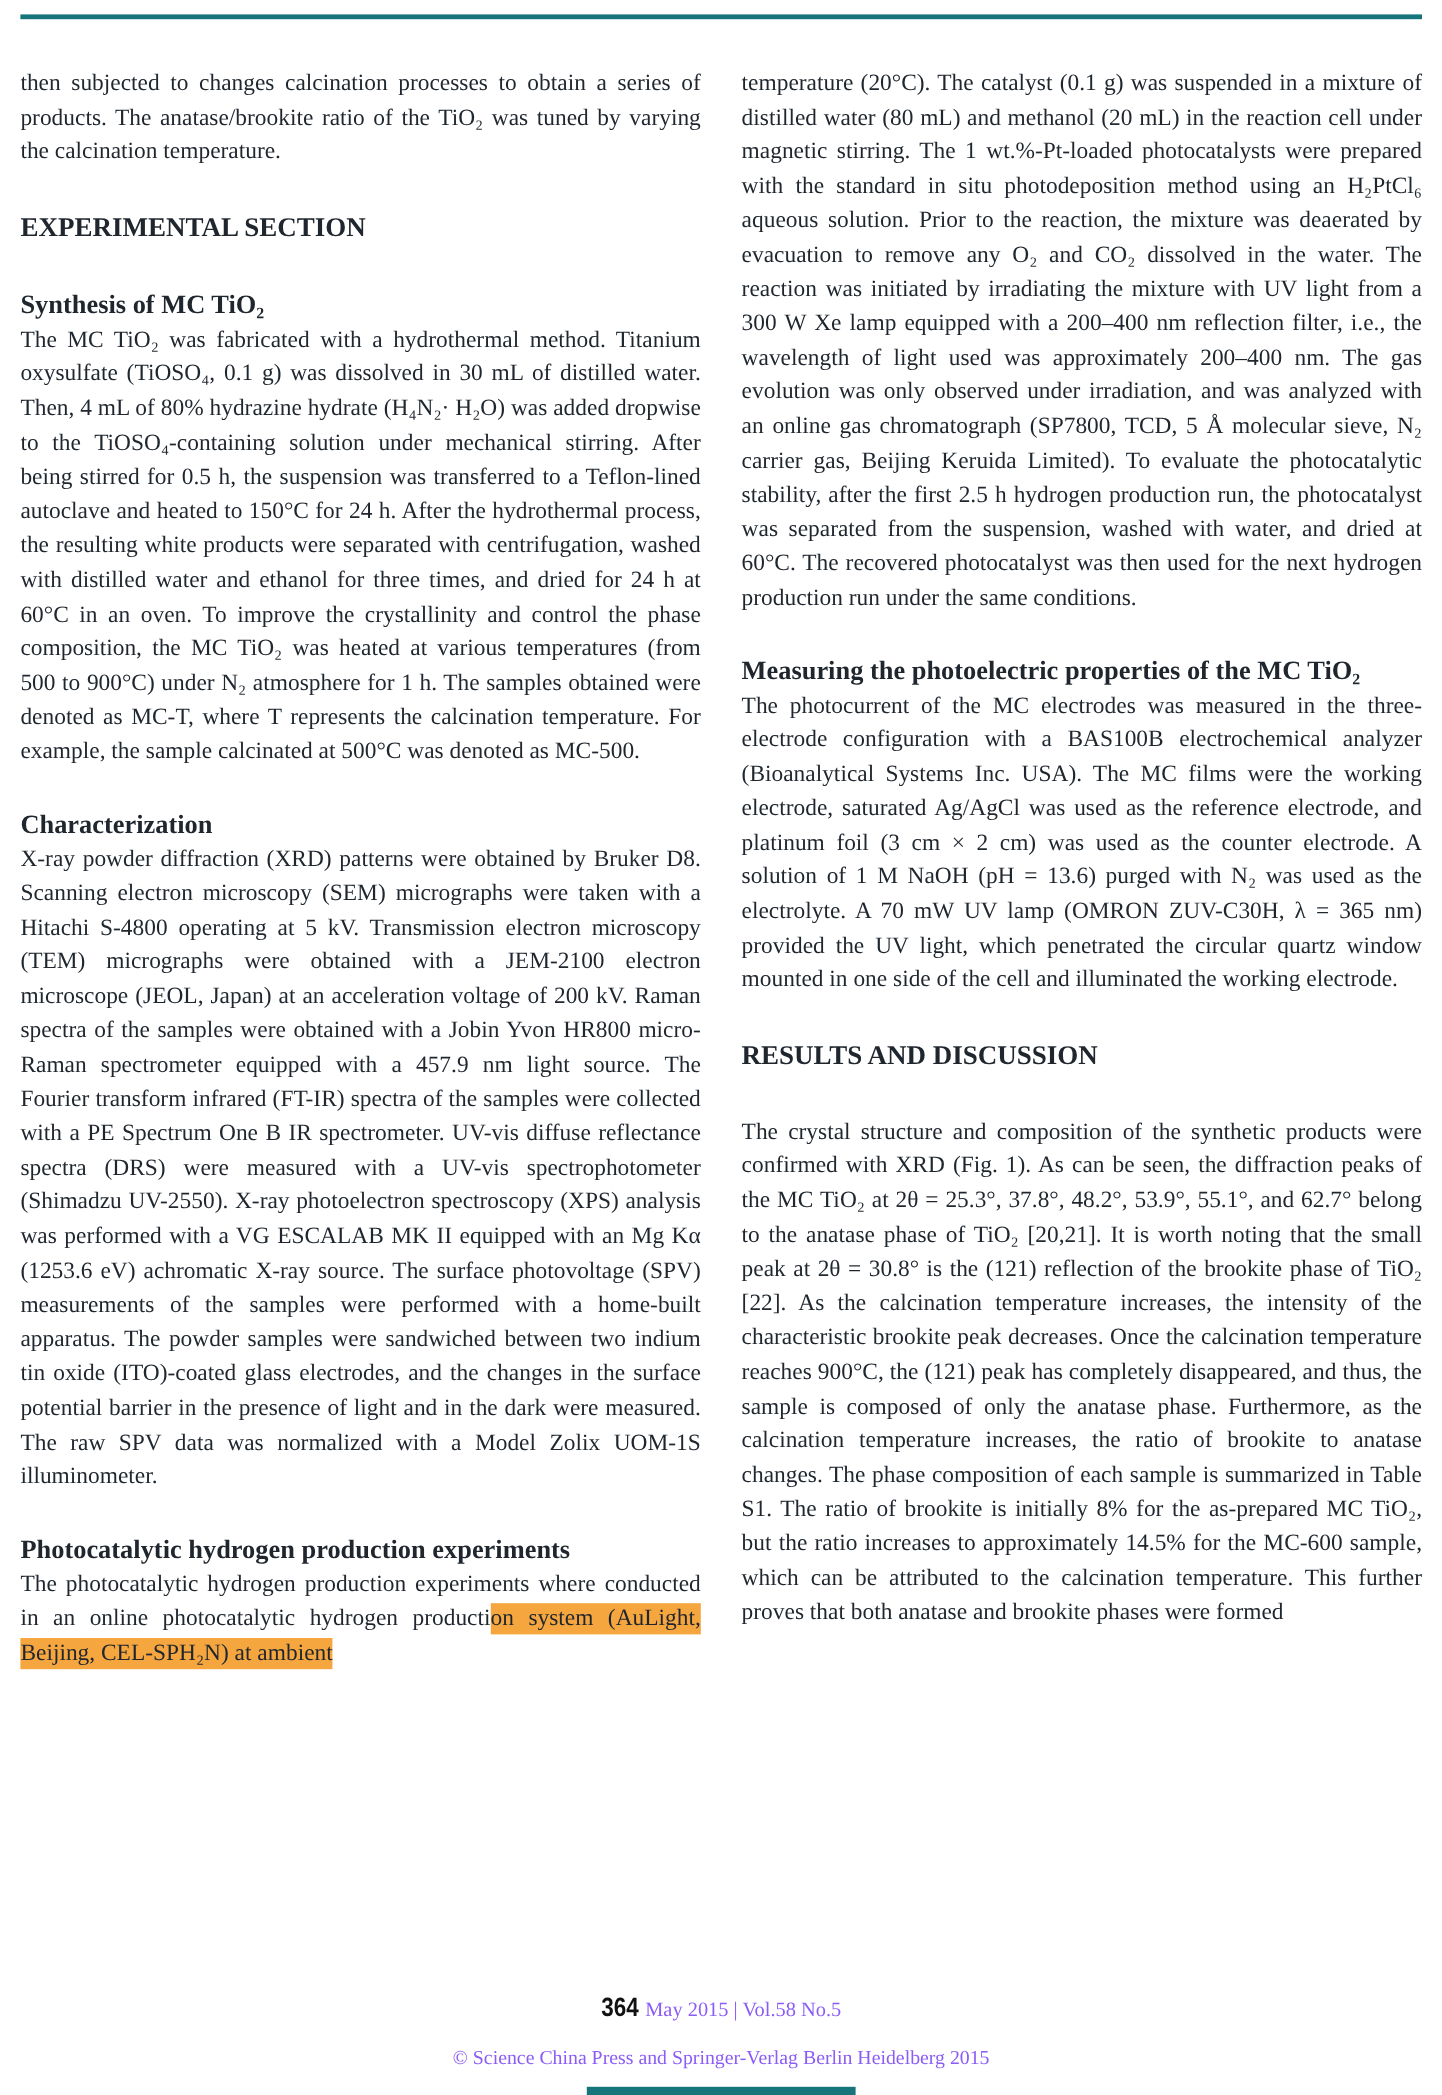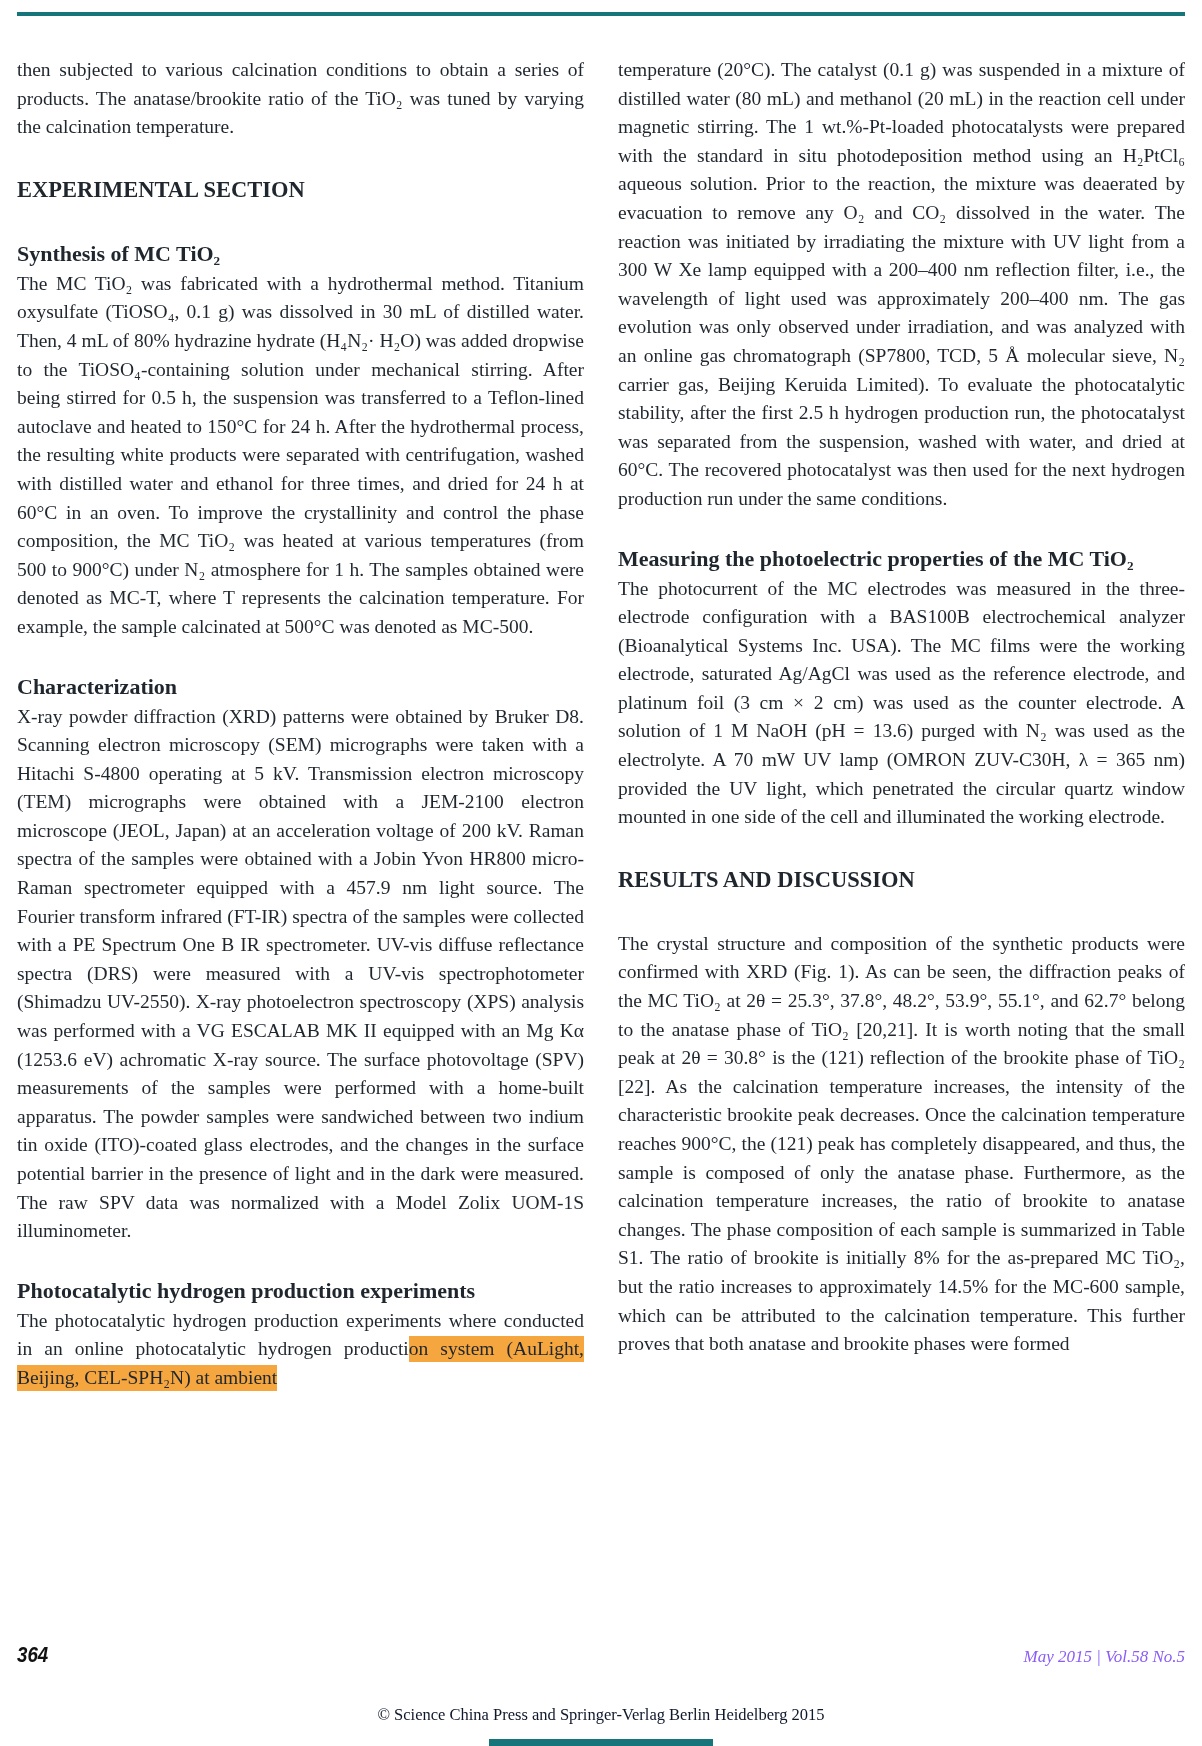--- a/index.html
+++ b/index.html
@@ -82,46 +82,45 @@
     background: #F6A63F;
     box-decoration-break: clone;
     -webkit-box-decoration-break: clone;
     padding: 2px 0 3px 0;
   }
   
   .footer-row {
     position: absolute;
     left: 17px;
     right: 17px;
-    bottom: 78px;
+    bottom: 60px;
     display: flex;
-    justify-content: space-between;
+    justify-content: center;
     align-items: baseline;
-    font-style: italic;
   }
   .page-number {
     font-family: "Liberation Sans", "DejaVu Sans", sans-serif;
     font-weight: bold;
     font-size: 22px;
     transform: scaleX(0.85);
     transform-origin: left bottom;
     color: #111;
   }
   .issue-info {
     font-size: 17px;
     color: #8b5cf6;
   }
   .copyright {
     position: absolute;
     left: 0;
     right: 0;
     bottom: 21px;
     text-align: center;
     font-size: 16.5px;
-    color: #0f172a;
+    color: #8b5cf6;
   }
   .accent-bar {
     position: absolute;
     left: 50%;
     transform: translateX(-50%);
     bottom: 0;
     width: 224px;
     height: 7px;
     background: #15757B;
   }
@@ -129,21 +128,21 @@
 </head>
 <body>
 
 <div class="page">
 
   <div class="header-rule"></div>
 
   <div class="columns">
 
     <div class="col">
-      <p class="first-block">then subjected to various calcination conditions to obtain a series of products. The anatase/brookite ratio of the TiO₂ was tuned by varying the calcination temperature.</p>
+      <p class="first-block">then subjected to changes calcination processes to obtain a series of products. The anatase/brookite ratio of the TiO₂ was tuned by varying the calcination temperature.</p>
       <h1>EXPERIMENTAL SECTION</h1>
       <h2>Synthesis of MC TiO₂</h2>
       <p>The MC TiO₂ was fabricated with a hydrothermal method. Titanium oxysulfate (TiOSO₄, 0.1 g) was dissolved in 30 mL of distilled water. Then, 4 mL of 80% hydrazine hydrate (H₄N₂· H₂O) was added dropwise to the TiOSO₄-containing solution under mechanical stirring. After being stirred for 0.5 h, the suspension was transferred to a Teflon-lined autoclave and heated to 150°C for 24 h. After the hydrothermal process, the resulting white products were separated with centrifugation, washed with distilled water and ethanol for three times, and dried for 24 h at 60°C in an oven. To improve the crystallinity and control the phase composition, the MC TiO₂ was heated at various temperatures (from 500 to 900°C) under N₂ atmosphere for 1 h. The samples obtained were denoted as MC-T, where T represents the calcination temperature. For example, the sample calcinated at 500°C was denoted as MC-500.</p>
       <h2>Characterization</h2>
       <p>X-ray powder diffraction (XRD) patterns were obtained by Bruker D8. Scanning electron microscopy (SEM) micrographs were taken with a Hitachi S-4800 operating at 5 kV. Transmission electron microscopy (TEM) micrographs were obtained with a JEM-2100 electron microscope (JEOL, Japan) at an acceleration voltage of 200 kV. Raman spectra of the samples were obtained with a Jobin Yvon HR800 micro-Raman spectrometer equipped with a 457.9 nm light source. The Fourier transform infrared (FT-IR) spectra of the samples were collected with a PE Spectrum One B IR spectrometer. UV-vis diffuse reflectance spectra (DRS) were measured with a UV-vis spectrophotometer (Shimadzu UV-2550). X-ray photoelectron spectroscopy (XPS) analysis was performed with a VG ESCALAB MK II equipped with an Mg Kα (1253.6 eV) achromatic X-ray source. The surface photovoltage (SPV) measurements of the samples were performed with a home-built apparatus. The powder samples were sandwiched between two indium tin oxide (ITO)-coated glass electrodes, and the changes in the surface potential barrier in the presence of light and in the dark were measured. The raw SPV data was normalized with a Model Zolix UOM-1S illuminometer.</p>
       <h2>Photocatalytic hydrogen production experiments</h2>
       <p><span>The photocatalytic hydrogen production experiments where conducted in an online photocatalytic hydrogen producti</span><span class="hl">on system (AuLight, Beijing, CEL-SPH₂N) at ambient</span></p>
     </div>
 
     <div class="col">

